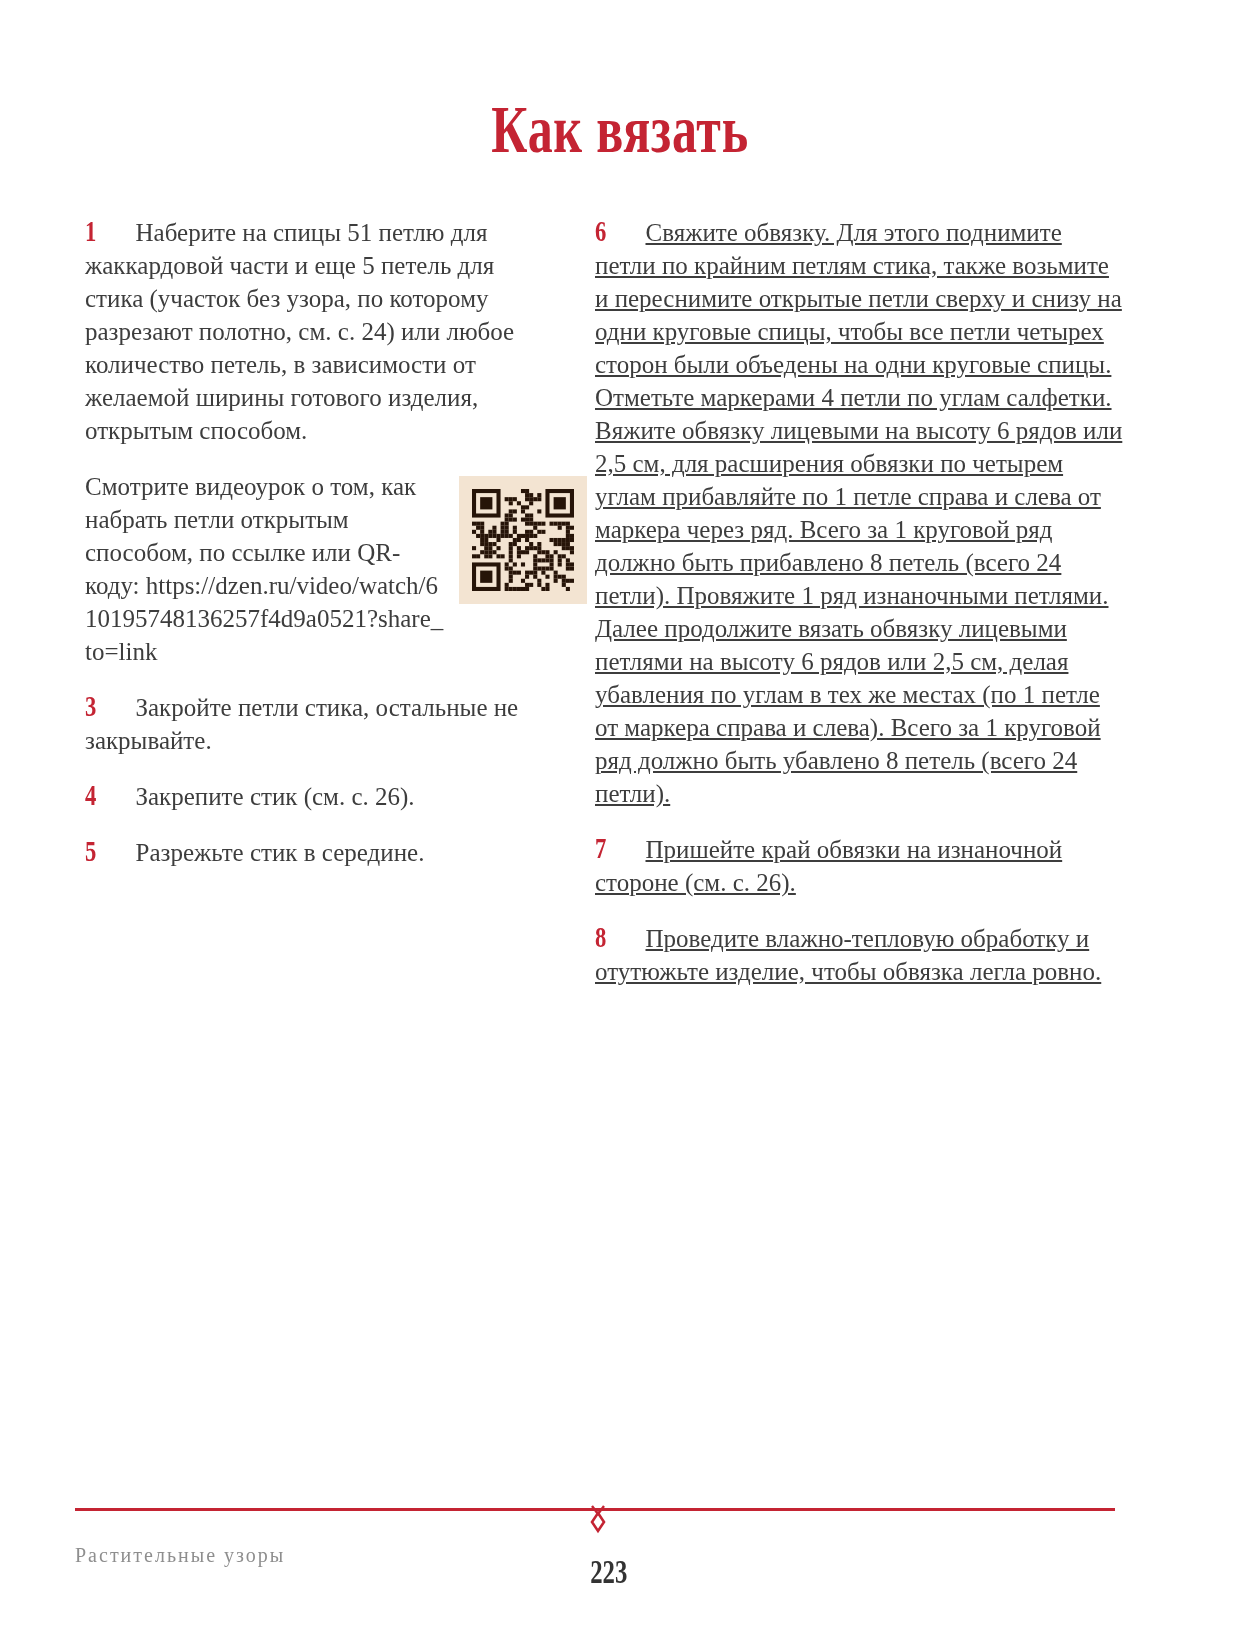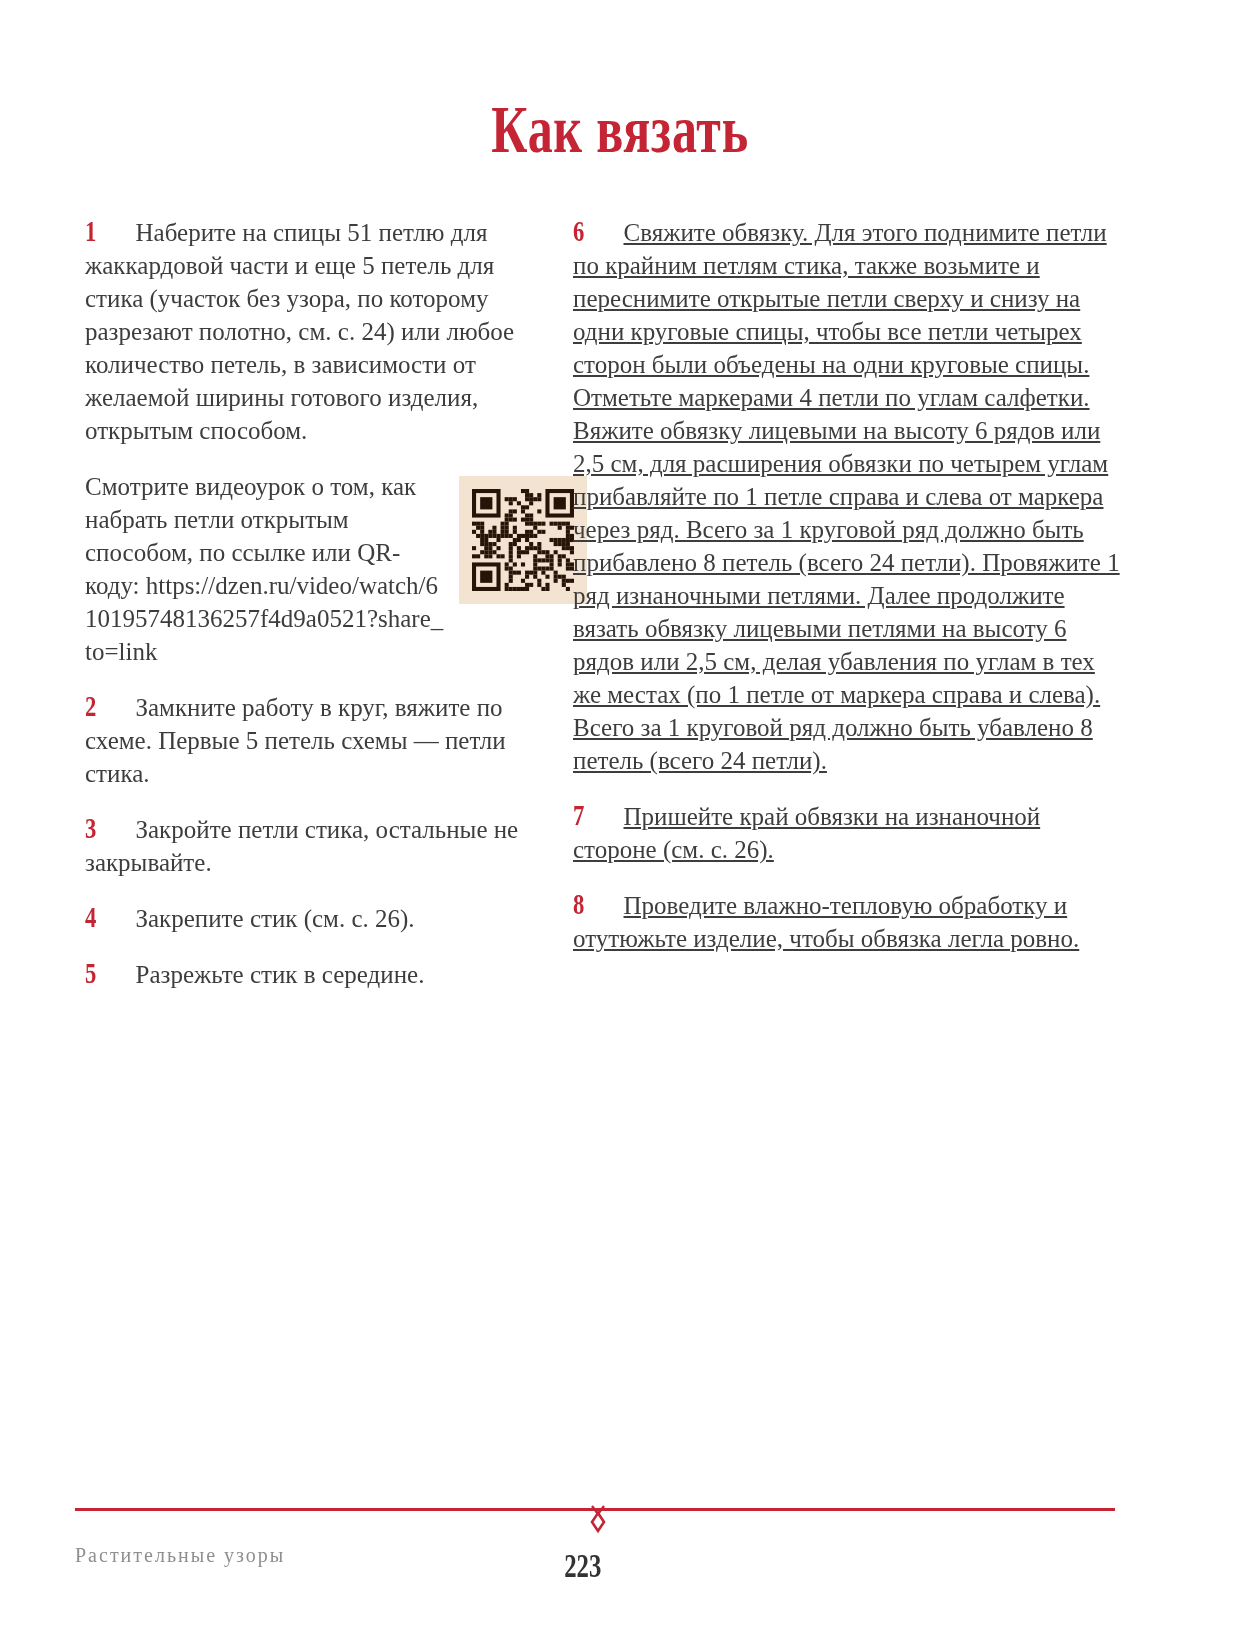--- a/index.html
+++ b/index.html
@@ -25,21 +25,21 @@
     line-height: 1;
     color: #c42433;
     font-weight: 700;
     transform: scaleX(0.78) scaleY(1.05);
     transform-origin: center top;
     letter-spacing: 1px;
   }
   
   .columns {
     display: flex;
-    gap: 28px;
+    gap: 50px;
     padding: 0 112px 0 85px;
     margin-top: 56px;
   }
   .col-left  { width: 460px; flex: 0 0 460px; }
   .col-right { flex: 1; text-decoration: underline; }
   p.step, p.note {
     font-size: 25px;
     line-height: 33px;
     margin-bottom: 23px;
     hyphens: auto;
@@ -82,24 +82,24 @@
   }
   .footer-ornament {
     position: absolute;
     left: 512px;
     top: -6px;
     width: 22px;
     height: 30px;
   }
   .page-number {
     position: absolute;
-    top: 40px;
+    top: 46px;
     left: 458px;
     width: 100px;
-    text-align: center;
+    text-align: right;
     color: #333333;
   }
   .page-number .condensed {
     display: inline-block;
     font-size: 33px;
     font-weight: 700;
     transform: scaleX(0.75);
     transform-origin: center top;
   }
   .section-label {
@@ -344,21 +344,20 @@
               <rect x="76" y="4" width="20" height="20" fill="#f3e4d2"></rect>
               <rect x="80" y="8" width="12" height="12" fill="#261408"></rect>
               <rect x="0" y="72" width="28" height="28" fill="#261408"></rect>
               <rect x="4" y="76" width="20" height="20" fill="#f3e4d2"></rect>
               <rect x="8" y="80" width="12" height="12" fill="#261408"></rect>
             </svg>
           </span>
         <span>Смотрите видеоурок о том, как набрать петли открытым способом, по ссылке или QR-коду: </span><span class="note-url">https://dzen.ru/video/watch/610195748136257f4d9a0521?share_to=link</span>
       </p>
 
-      <p class="step"><span class="step-num">2</span><span>Замкните работу в круг, вяжите по схеме. Первые 5 петель схемы — петли стика.</span></p>
 
       <p class="step"><span class="step-num">3</span><span>Закройте петли стика, остальные не закрывайте.</span></p>
 
       <p class="step"><span class="step-num">4</span><span>Закрепите стик (см. с. 26).</span></p>
 
       <p class="step"><span class="step-num">5</span><span>Разрежьте стик в середине.</span></p>
 
     </div>
 
     <div class="col-right">

